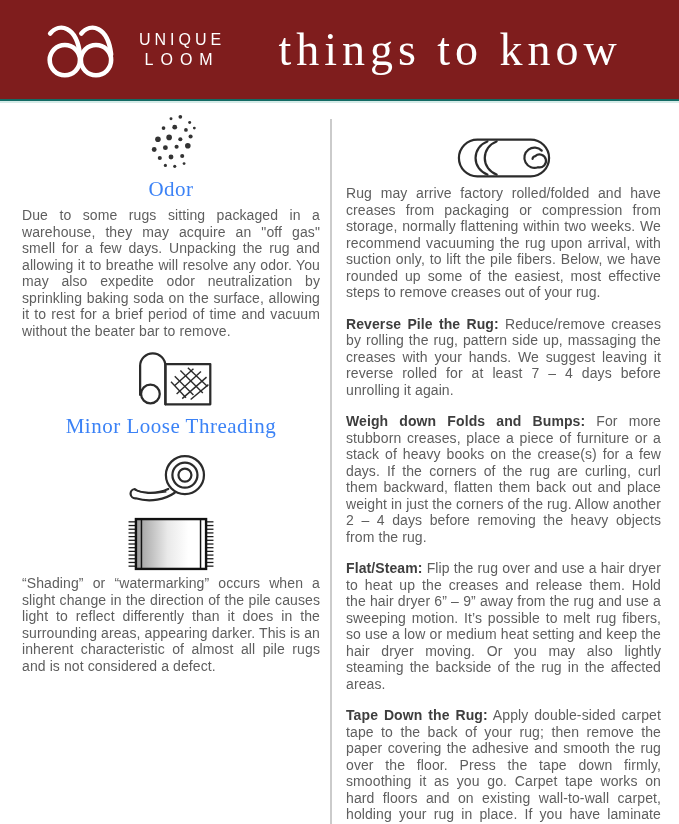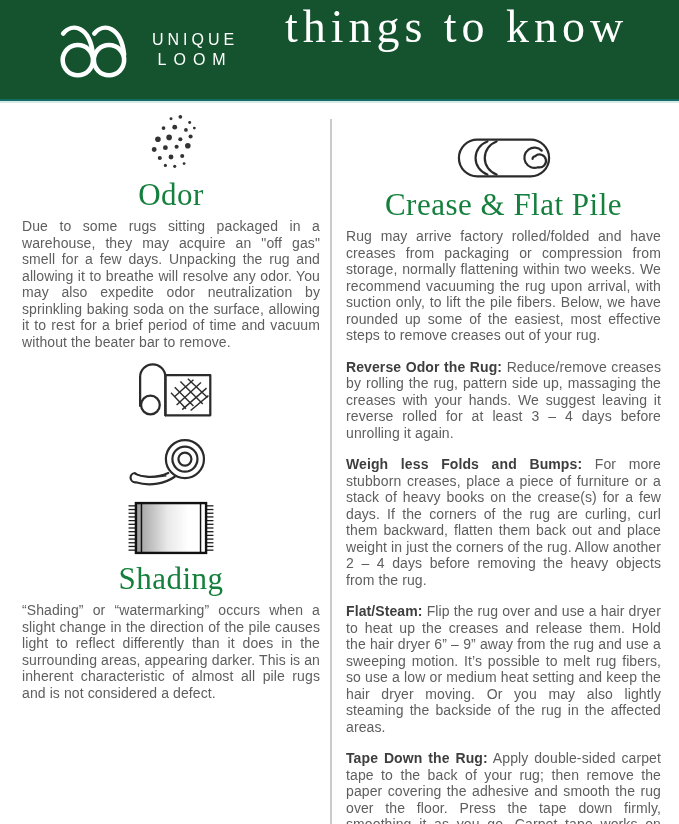--- a/index.html
+++ b/index.html
@@ -4,22 +4,22 @@
 <style>
   * { margin:0; padding:0; box-sizing:border-box; }
   html,body { background:#ffffff; }
   .page {
     width:679px; min-height:824px; margin:0 auto; background:#fff;
     font-family:"Liberation Sans", sans-serif;
   }
 
   
   .header {
-    height:101px; background:#14532d; display:flex; 
-    padding:0 22px 0 54px;
+    height:101px; background:#7f1d1d; display:flex; align-items:center;
+    padding:0 22px 0 41px;
     border-bottom:2px solid #136b64;
     box-shadow:0 2px 0 #d6ebe8;
   }
   .logo { display:flex; align-items:center; flex:0 0 auto; }
   .logo-mark { width:88px; height:60px; }
   .brand-text {
     color:#ffffff; font-size:16px; letter-spacing:4px;
     line-height:20px; margin-left:10px; text-align:center;
   }
   .brand-text .l2 { letter-spacing:7px; }
@@ -33,21 +33,21 @@
   
   .content { display:flex; padding:14px 18px 8px 22px; }
   .col-left  { width:308px; padding-right:10px; }
   .divider   { width:2px; background:#cbcbcb; margin-top:4px; }
   .col-right { flex:1; padding-left:14px; }
 
   .icon-wrap { text-align:center; }
   .icon-wrap svg { display:inline-block; }
   h2.sec-heading {
     text-align:center; font-family:"Liberation Serif", serif;
-    font-weight:400; font-size:31px; color:#15803d;
+    font-weight:400; font-size:21px; color:#3b82f6;
     margin:2px 0 5px 0; letter-spacing:0.5px;
   }
   p.body-text {
     font-size:14px; line-height:16.5px; color:#5e5e5e;
     text-align:justify; letter-spacing:0.1px;
   }
   .section { margin-bottom:11px; }
   .section:last-child { margin-bottom:0; }
 
   .col-right .icon-wrap { margin-top:20px; }
@@ -127,20 +127,21 @@
                 <path d="M52,47 L78,23"></path>
                 <path d="M58,52 L84,29"></path>
                 <path d="M67,53 L86,37"></path>
               <path d="M50,28 L70,48"></path>
                 <path d="M56,22 L80,46"></path>
                 <path d="M64,19 L85,39"></path>
                 <path d="M46,34 L62,51"></path>
             </g>
           </svg>
         </div>
+        <h2 class="sec-heading">Minor Loose Threading</h2>
       </div>
 
       <div class="section">
         <div class="icon-wrap">
           <svg width="86" height="52" viewBox="0 0 92 56">
             <circle class="ink" cx="61" cy="27" r="20.5"></circle>
             <circle class="ink" cx="61" cy="27" r="13.5"></circle>
             <circle class="ink" cx="61" cy="27" r="7"></circle>
             <path class="ink" d="M43,42 C28,49 12,46 7,42 A5,5 0 0 0 8,52 C24,57 40,53 50,46"></path>
             <path class="ink-thin" d="M7,43 C14,46 28,47 41,45"></path>
@@ -186,48 +187,46 @@
                   <line x1="90" y1="45" x2="98" y2="45"></line>
                   <line x1="90" y1="49" x2="98" y2="49"></line>
                 <line x1="90" y1="53" x2="98" y2="53"></line>
               </g>
             </g>
             <rect x="14" y="2" width="76" height="54" fill="url(#shadeGrad)" stroke="#111111" stroke-width="2.6"></rect>
             <line x1="20" y1="2" x2="20" y2="56" stroke="#111111" stroke-width="1.6"></line>
             <line x1="84" y1="2" x2="84" y2="56" stroke="#111111" stroke-width="1.6"></line>
           </svg>
         </div>
-        <h2 class="sec-heading">Shading</h2>
         <p class="body-text">“Shading” or “watermarking” occurs when a slight change in the direction of the pile causes light to reflect differently than it does in the surrounding areas, appearing darker. This is an inherent characteristic of almost all pile rugs and is not considered a defect.</p>
       </div>
 
     </div>
 
     <div class="divider"></div>
 
     <div class="col-right">
 
       <div class="section">
         <div class="icon-wrap">
           <svg width="104" height="46" viewBox="0 0 112 50">
             <path class="ink" d="M27,5 H85 A20,20 0 0 1 85,45 H27 A20,20 0 0 1 27,5 Z"></path>
             <path class="ink" d="M38,7 A19,19 0 0 0 38,43"></path>
             <path class="ink" d="M48,7 A19,19 0 0 0 48,43"></path>
             <path class="ink" d="M97,17 a11,11 0 1 0 -4,18 a7,7 0 1 0 -3,-12 a3.5,3.5 0 0 0 -3,3"></path>
           </svg>
         </div>
-        <h2 class="sec-heading">Crease &amp; Flat Pile</h2>
         <p class="body-text">Rug may arrive factory rolled/folded and have creases from packaging or compression from storage, normally flattening within two weeks. We recommend vacuuming the rug upon arrival, with suction only, to lift the pile fibers. Below, we have rounded up some of the easiest, most effective steps to remove creases out of your rug.</p>
 
         <p class="body-text tip">
-          <strong>Reverse Odor the Rug:</strong><span> Reduce/remove creases by rolling the rug, pattern side up, massaging the creases with your hands. We suggest leaving it reverse rolled for at least 3 – 4 days before unrolling it again.</span>
-        </p>
-
-        <p class="body-text tip">
-          <strong>Weigh less Folds and Bumps:</strong><span> For more stubborn creases, place a piece of furniture or a stack of heavy books on the crease(s) for a few days. If the corners of the rug are curling, curl them backward, flatten them back out and place weight in just the corners of the rug. Allow another 2 – 4 days before removing the heavy objects from the rug.</span>
+          <strong>Reverse Pile the Rug:</strong><span> Reduce/remove creases by rolling the rug, pattern side up, massaging the creases with your hands. We suggest leaving it reverse rolled for at least 7 – 4 days before unrolling it again.</span>
+        </p>
+
+        <p class="body-text tip">
+          <strong>Weigh down Folds and Bumps:</strong><span> For more stubborn creases, place a piece of furniture or a stack of heavy books on the crease(s) for a few days. If the corners of the rug are curling, curl them backward, flatten them back out and place weight in just the corners of the rug. Allow another 2 – 4 days before removing the heavy objects from the rug.</span>
         </p>
 
         <p class="body-text tip">
           <strong>Flat/Steam:</strong><span> Flip the rug over and use a hair dryer to heat up the creases and release them. Hold the hair dryer 6” – 9” away from the rug and use a sweeping motion. It’s possible to melt rug fibers, so use a low or medium heat setting and keep the hair dryer moving. Or you may also lightly steaming the backside of the rug in the affected areas.</span>
         </p>
 
         <p class="body-text tip">
           <strong>Tape Down the Rug:</strong><span> Apply double-sided carpet tape to the back of your rug; then remove the paper covering the adhesive and smooth the rug over the floor. Press the tape down firmly, smoothing it as you go. Carpet tape works on hard floors and on existing wall-to-wall carpet, holding your rug in place. If you have laminate flooring, purchase a less adhesive double-sided tape to prevent the laminate from buckling or otherwise being damaged.</span>
         </p>
       </div>

